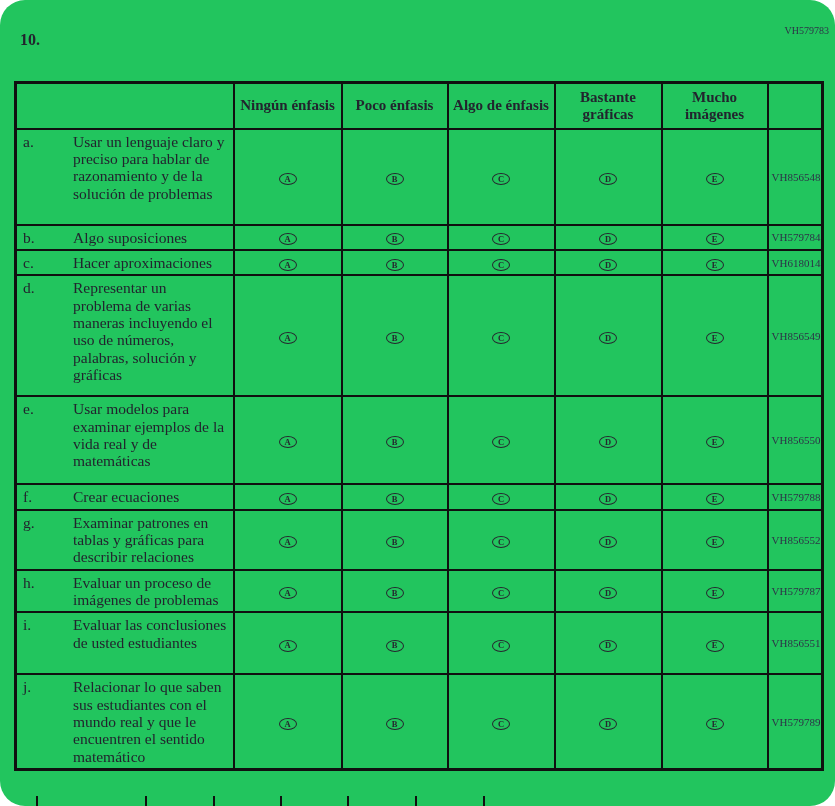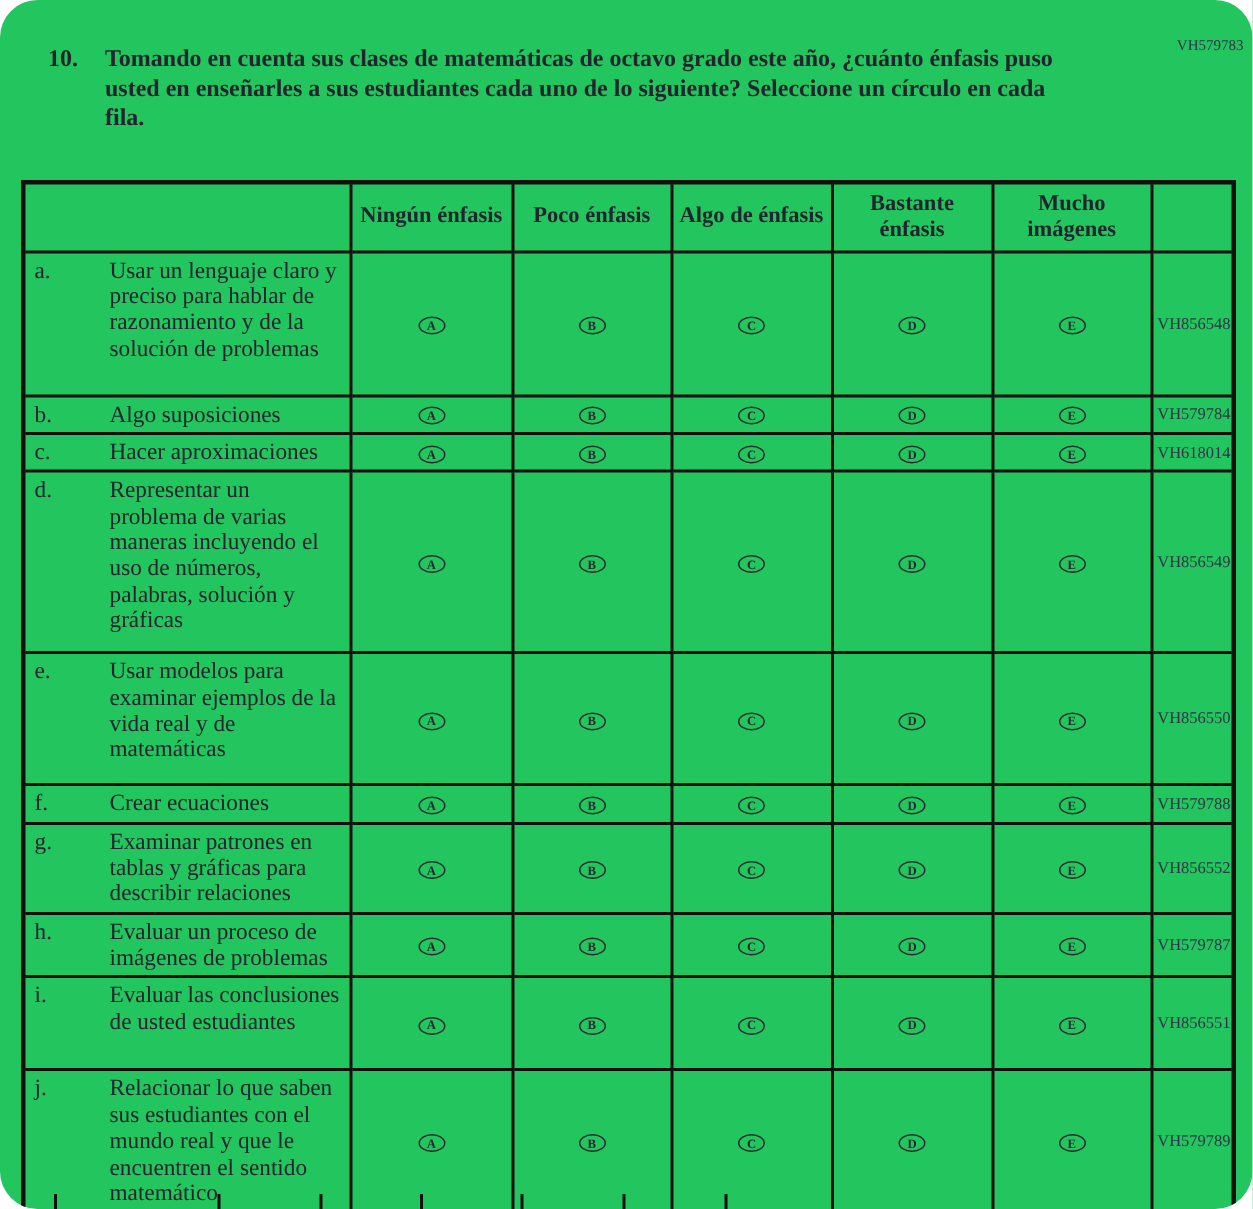--- a/index.html
+++ b/index.html
@@ -15,21 +15,21 @@
   }
   .page-code {
     position: absolute;
     top: 25px;
     right: 6px;
     font-size: 10px;
     color: #2e3348;
   }
   .question-row {
     display: flex;
-    padding: 30px 0 0 32px;
+    padding: 30px 0 0 20px;
   }
   .q-number {
     font-weight: bold;
     font-size: 16px;
     width: 38px;
     flex: 0 0 38px;
     line-height: 1.22;
   }
   .q-text {
     font-weight: bold;
@@ -128,40 +128,39 @@
 </style>
 </head>
 <body>
 
 <div class="page">
 
   <div class="page-code">VH579783</div>
 
   <div class="question-row">
     <div class="q-number">10.</div>
-    <div class="q-text">Tomando en cuenta sus clases de matemáticas de octavo grado este año, ¿cuánto énfasis puso usted en enseñarles a sus estudiantes cada uno de lo siguiente? Seleccione un círculo en cada fila.</div>
   </div>
 
   <table class="matrix">
     <colgroup>
       <col style="width:218px">
       <col style="width:108px">
       <col style="width:106px">
       <col style="width:107px">
       <col style="width:107px">
       <col style="width:106px">
       <col style="width:55px">
     </colgroup>
     <thead>
       <tr>
         <th></th>
         <th>Ningún énfasis</th>
         <th>Poco énfasis</th>
         <th>Algo de énfasis</th>
-        <th>Bastante énfasis</th>
+        <th>Bastante gráficas</th>
         <th>Mucho imágenes</th>
         <th></th>
       </tr>
     </thead>
     <tbody>
         <tr>
           <td class="stem-cell">
             <div class="stem-inner">
               <span class="row-letter">a.</span>
               <span class="row-text">Usar un lenguaje claro y preciso para hablar de razonamiento y de la solución de problemas</span>

